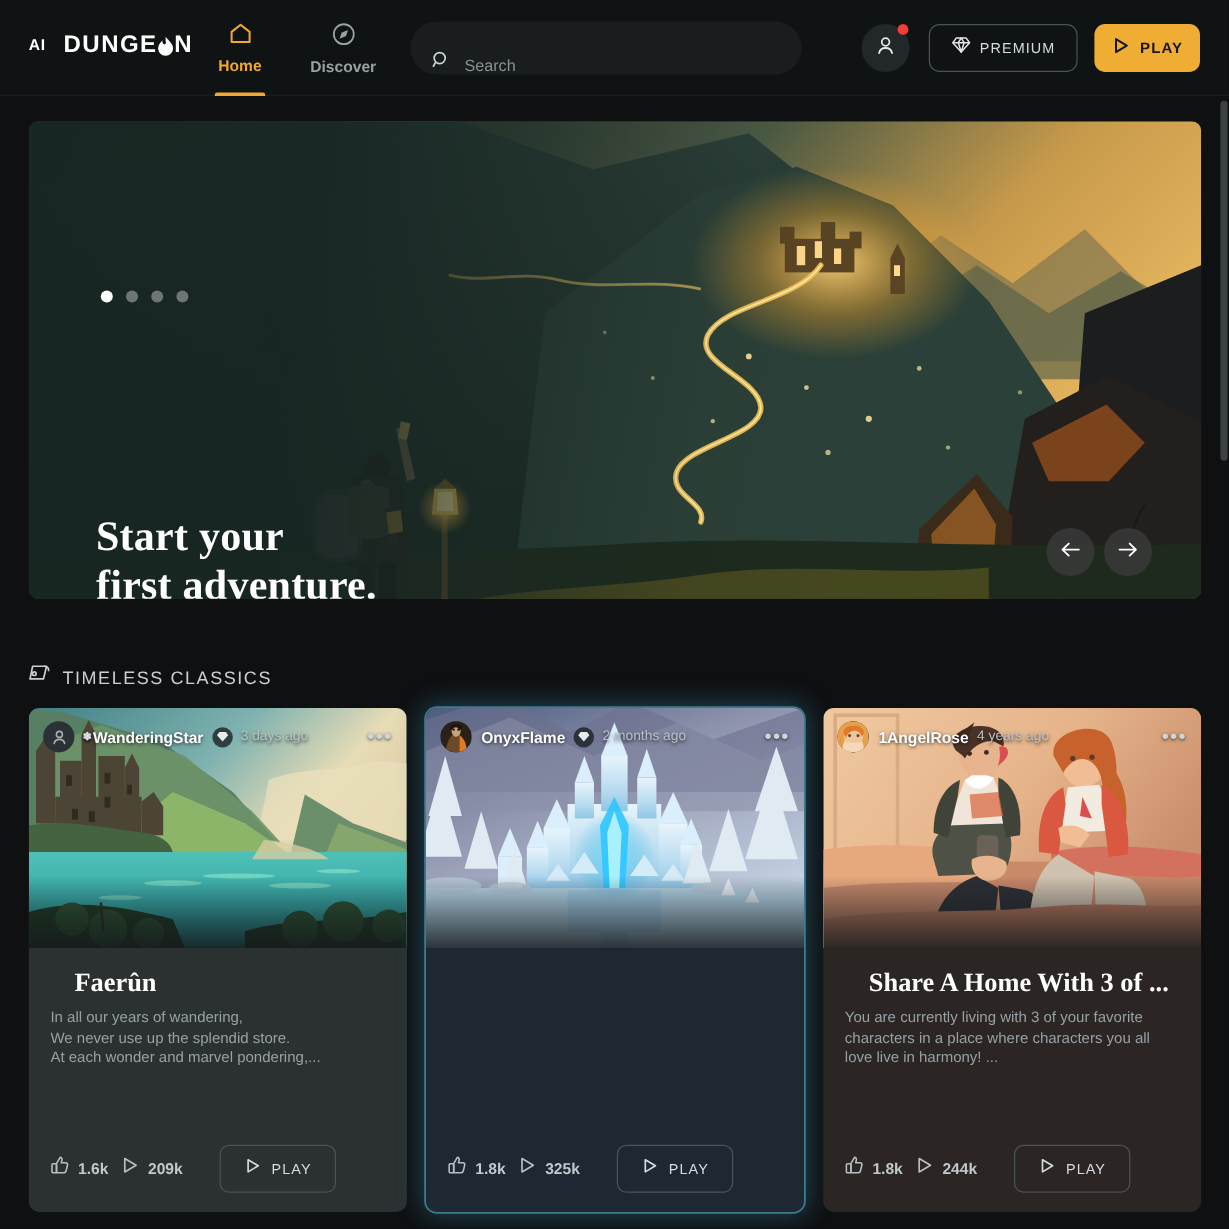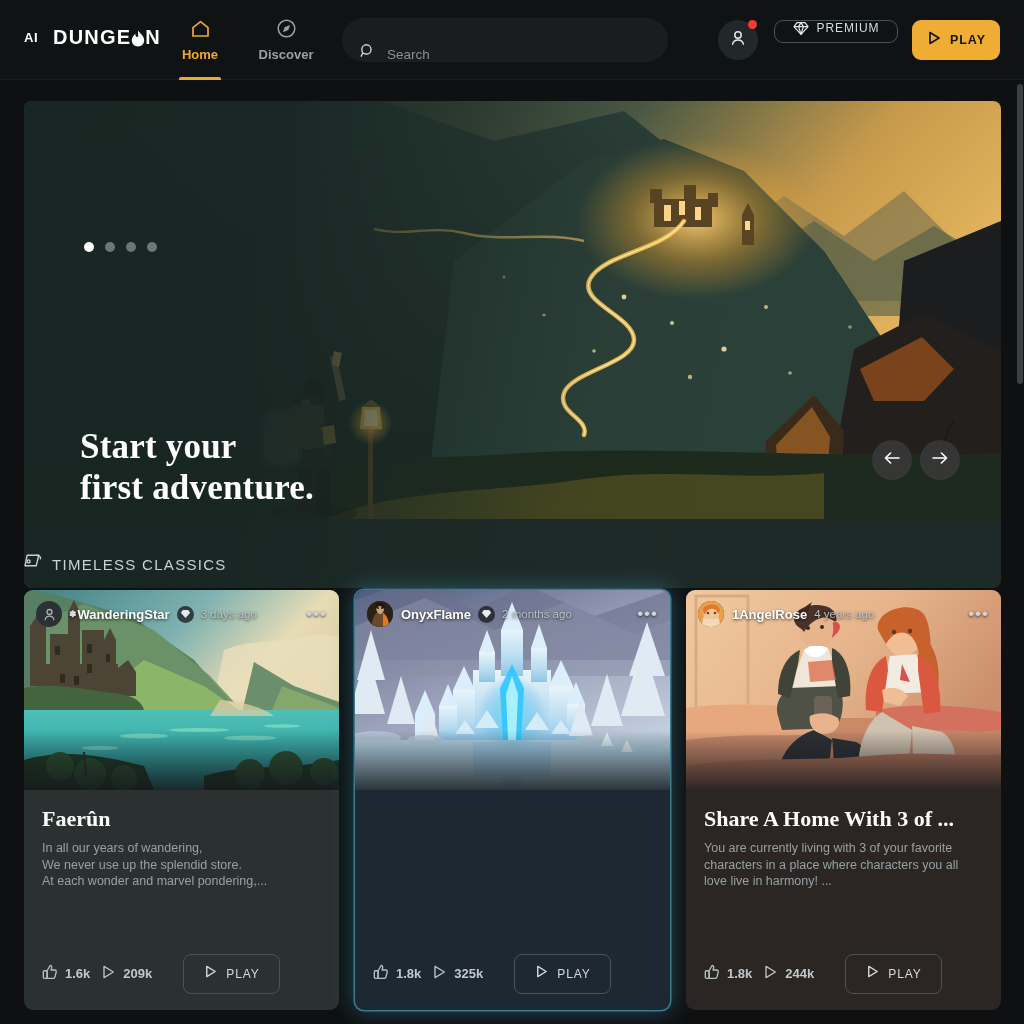--- a/index.html
+++ b/index.html
@@ -56,37 +56,37 @@
   .avatarbtn {
     position: absolute; left: 718px; top: 20px; width: 40px; height: 40px;
     border-radius: 50%; background: #22272a;
     display: flex; align-items: center; justify-content: center; cursor: pointer;
   }
   .avatarbtn .dot {
     position: absolute; top: 0px; right: 1px; width: 9px; height: 9px;
     border-radius: 50%; background: #ef3e36;
   }
   .premiumbtn {
-    position: absolute; left: 774px; top: 20px; width: 124px; height: 23px;
+    position: absolute; left: 774px; top: 20px; width: 124px; height: 40px;
     border: 1px solid #495255; border-radius: 9px;
-    display: flex; align-items: flex-start; justify-content: center; gap: 8px;
+    display: flex; align-items: center; justify-content: center; gap: 8px;
     cursor: pointer; background: transparent;
   }
   .premiumbtn .lbl { font-size: 12px; letter-spacing: .9px; color: #d6dbdd; font-weight: 500; }
   .playbtn {
     position: absolute; left: 912px; top: 20px; width: 88px; height: 40px;
     background: #f0ad33; border-radius: 9px;
     display: flex; align-items: center; justify-content: center; gap: 8px;
     cursor: pointer;
   }
   .playbtn .lbl { font-size: 12.5px; letter-spacing: .9px; color: #161616; font-weight: 700; }
 
   
   .hero {
-    position: absolute; left: 24px; top: 101px; width: 977px; height: 487px;
+    position: absolute; left: 24px; top: 101px; width: 977px; height: 398px;
     border-radius: 8px; overflow: hidden;
     background: #1e2a27;
   }
   .hero .art { position: absolute; inset: 0; }
   .hero-scrim {
     position: absolute; inset: 0;
     background: linear-gradient(100deg, rgba(24,38,35,.97) 0%, rgba(24,38,35,.93) 24%,
                 rgba(26,40,36,.55) 42%, rgba(20,30,28,.05) 58%, rgba(10,14,14,0) 72%);
   }
   .dots { position: absolute; left: 60px; top: 141px; display: flex; gap: 11px; z-index: 5; }
@@ -136,21 +136,21 @@
   .chead .gem { width: 17px; height: 17px; border-radius: 50%; background: rgba(26,30,33,.78);
                 display: flex; align-items: center; justify-content: center; flex:none; }
   .chead .ago { font-size: 11.5px; color: #b9c0c4; white-space: nowrap;
                 text-shadow: 0 1px 3px rgba(0,0,0,.7); }
   .chead .dots3 { margin-left: auto; color: #cfd5d8; font-size: 17px; line-height: 8px;
                   letter-spacing: 1px; cursor: pointer; text-shadow: 0 1px 3px rgba(0,0,0,.7); }
 
   .cbody { position: absolute; left: 0; top: 200px; width: 315px; padding: 16px 18px 0 18px; }
   .cbody .title {
     font-family: "Liberation Serif", serif; font-size: 22px; font-weight: 700;
-    color: #ffffff; white-space: nowrap; overflow: hidden; line-height: 26px;
+    color: #ffffff; white-space: nowrap; overflow: hidden; line-height: 26px; margin-left: 20px;
   }
   .cbody .desc {
     margin-top: 8px; font-size: 12.5px; line-height: 16.5px; color: #97a0a5;
     height: 50px; overflow: hidden;
   }
   .cfoot {
     position: absolute; left: 0; bottom: 0; width: 274px; height: 73px;
     display: flex; align-items: center; padding: 0 18px; gap: 10px;
   }
   .stat { display: flex; align-items: center; gap: 7px; }

